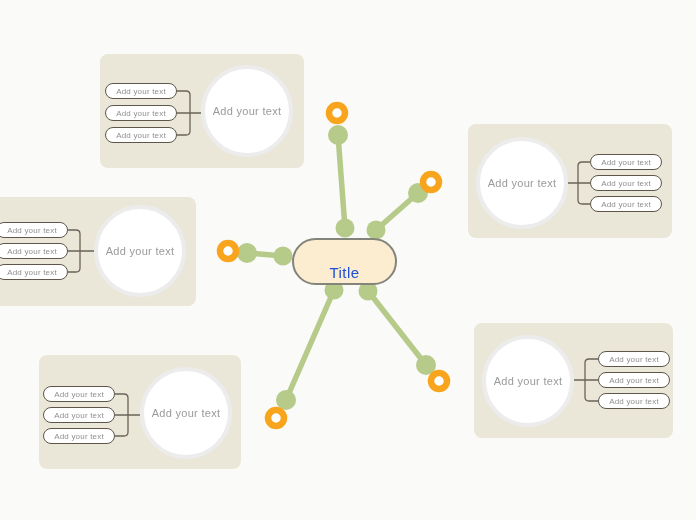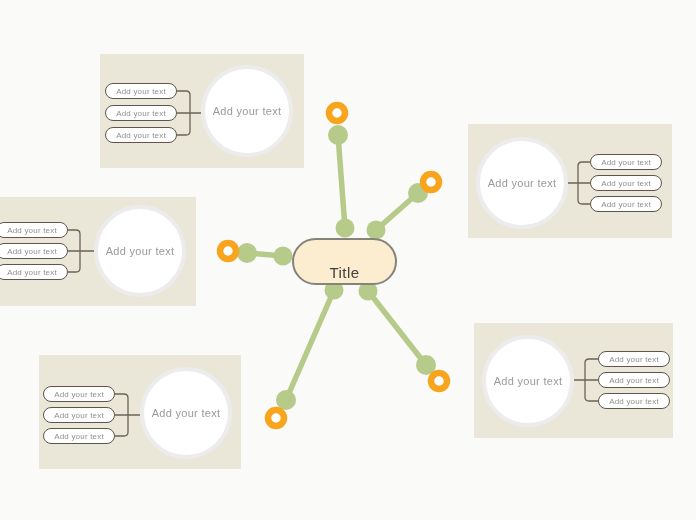--- a/index.html
+++ b/index.html
@@ -9,21 +9,21 @@
     font-family:"Liberation Sans", sans-serif;
     position:relative;
   }
   .canvas{position:absolute;left:0;top:0;width:696px;height:520px;}
   .branch-layer{position:absolute;left:0;top:0;width:696px;height:520px;}
 
   
   .group{
     position:absolute;
     background:#eae7d8;
-    border-radius:0;
+    border-radius:8px;
   }
   .group svg.bracket{position:absolute;left:0;top:0;overflow:visible;}
 
   
   .pill-label{
     position:absolute;
     width:72px;height:16px;
     background:#ffffff;
     border:1px solid #5e564b;
     border-radius:9px;
@@ -55,21 +55,21 @@
     position:absolute;
     left:292px;top:238px;width:105px;height:47px;
     background:#fcedd1;
     border:2px solid #84847b;
     border-radius:25px;
     display:flex;align-items:center;justify-content:center;
     box-sizing:border-box;
     cursor:pointer;
   }
   .center-pill span{
-    font-size:15px;color:#404040;letter-spacing:.4px;margin-top:22px;
+    font-size:15px;color:#1d4ed8;letter-spacing:.4px;margin-top:22px;
   }
 </style>
 </head>
 <body>
 
 <div class="canvas">
 
   <svg class="branch-layer" width="696" height="520" viewBox="0 0 696 520">
     <g stroke="#b6ca89" stroke-width="5.5" stroke-linecap="round">
       <line x1="345" y1="228" x2="338" y2="135"></line>

